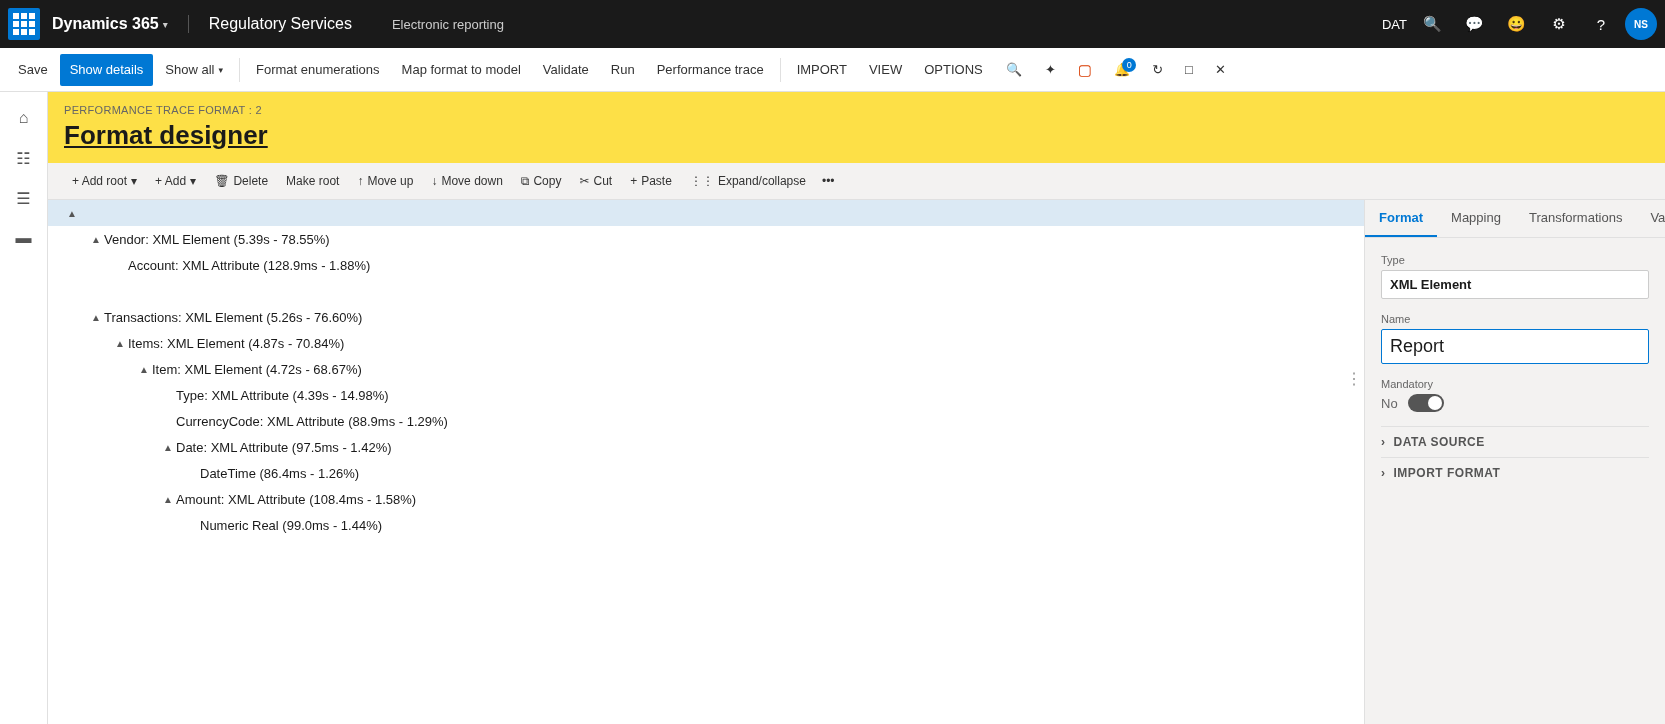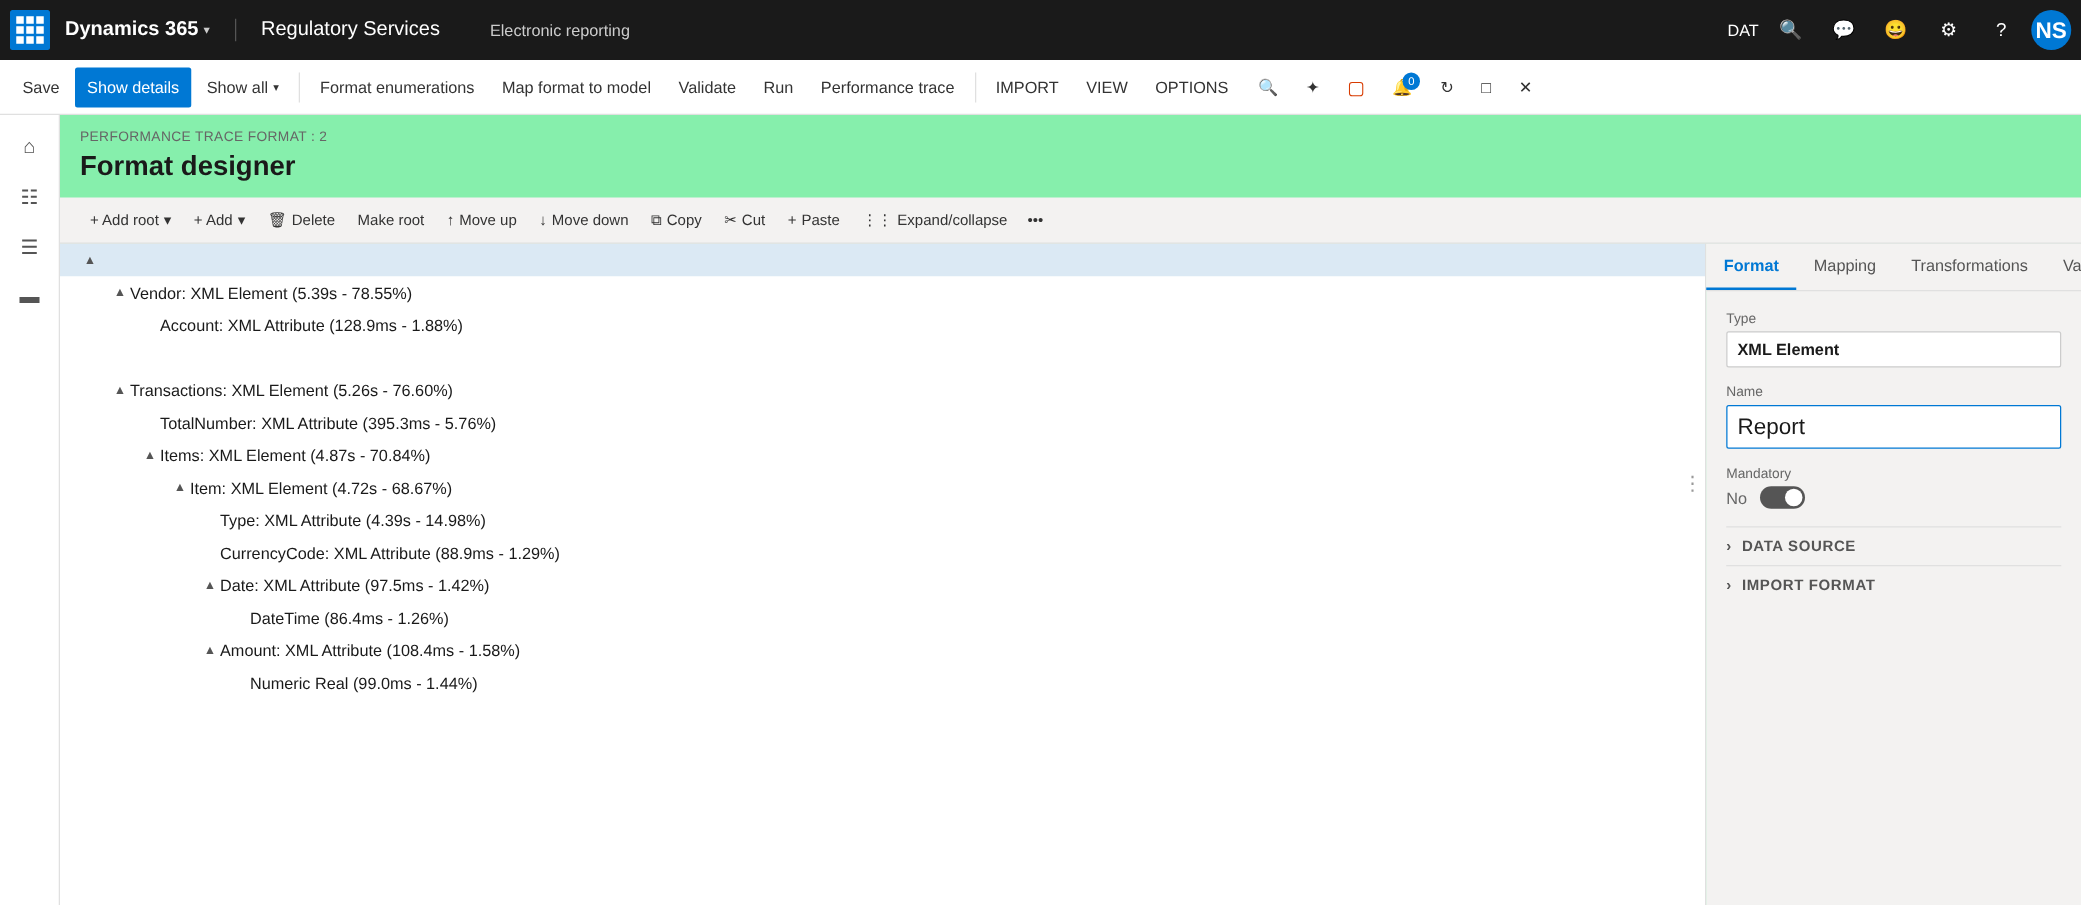--- a/index.html
+++ b/index.html
@@ -37,21 +37,21 @@
     .top-nav .spacer { flex: 1; }
     .top-nav .nav-icons { display: flex; align-items: center; gap: 6px; }
     .top-nav .nav-icon-btn {
       width: 36px; height: 36px; display: flex; align-items: center; justify-content: center;
       color: #fff; font-size: 15px; cursor: pointer; border-radius: 2px;
     }
     .top-nav .dat-label { color: #fff; font-size: 13px; margin-right: 8px; }
     .top-nav .avatar {
       width: 32px; height: 32px; background: #0078d4; border-radius: 50%;
       display: flex; align-items: center; justify-content: center;
-      color: #fff; font-size: 18px; font-weight: 600;
+      color: #fff; font-size: 10px; font-weight: 600;
     }
 
     
     .command-bar {
       display: flex;
       align-items: center;
       background: #fff;
       height: 44px;
       border-bottom: 1px solid #e0e0e0;
       padding: 0 8px;
@@ -78,30 +78,30 @@
       padding-top: 8px; gap: 4px; flex-shrink: 0;
     }
     .sidebar-icon {
       width: 36px; height: 36px; display: flex; align-items: center; justify-content: center;
       color: #555; font-size: 16px; cursor: pointer; border-radius: 2px;
     }
 
     
     .main-content {
       flex: 1; overflow: hidden; display: flex; flex-direction: column;
-      background: #86efac;
+      background: #fde047;
     }
 
     
     .breadcrumb {
       font-size: 11px; color: #666; padding: 12px 16px 4px;
       text-transform: uppercase; letter-spacing: 0.3px;
     }
     .page-title {
-      font-size: 22px; font-weight: 600; color: #1a1a1a; padding: 0 16px 12px;
+      font-size: 26px; font-weight: 600; color: #1a1a1a; padding: 0 16px 12px; text-decoration: underline;
     }
 
     
     .format-toolbar {
       display: flex; align-items: center; gap: 2px;
       background: #f3f2f1; padding: 4px 16px;
       border-bottom: 1px solid #e0e0e0; flex-shrink: 0;
     }
     .fmt-btn {
       display: flex; align-items: center; gap: 4px;
@@ -323,25 +323,20 @@
                   <span class="tree-indent" style="width: 56px;"></span>
                   <span class="tree-toggle"></span>
                 </div>
                 <div class="tree-item">
                   <span class="tree-indent" style="width: 32px;"></span>
                   <span class="tree-toggle">▲</span>
                   <span class="tree-item-text">Transactions: XML Element (5.26s - 76.60%)</span>
                 </div>
                 <div class="tree-item">
                   <span class="tree-indent" style="width: 56px;"></span>
-                  <span class="tree-toggle"></span>
-                  <span class="tree-item-text">TotalNumber: XML Attribute (395.3ms - 5.76%)</span>
-                </div>
-                <div class="tree-item">
-                  <span class="tree-indent" style="width: 56px;"></span>
                   <span class="tree-toggle">▲</span>
                   <span class="tree-item-text">Items: XML Element (4.87s - 70.84%)</span>
                 </div>
                 <div class="tree-item">
                   <span class="tree-indent" style="width: 80px;"></span>
                   <span class="tree-toggle">▲</span>
                   <span class="tree-item-text">Item: XML Element (4.72s - 68.67%)</span>
                 </div>
                 <div class="tree-item">
                   <span class="tree-indent" style="width: 104px;"></span>

